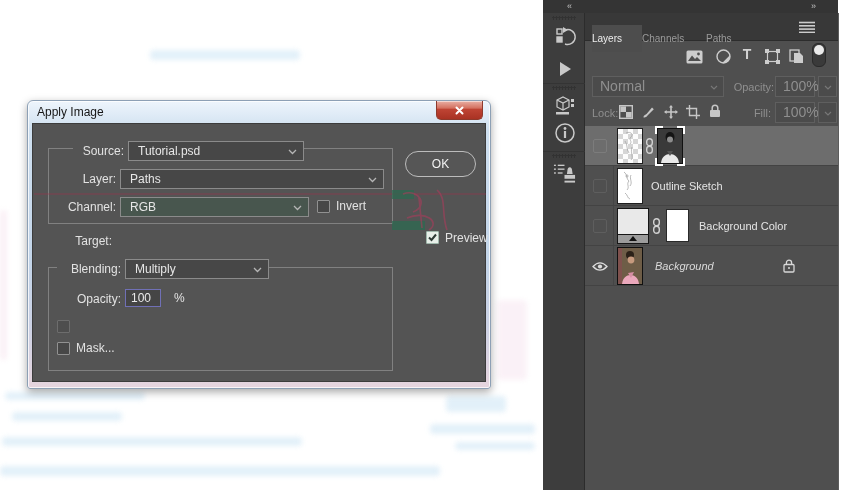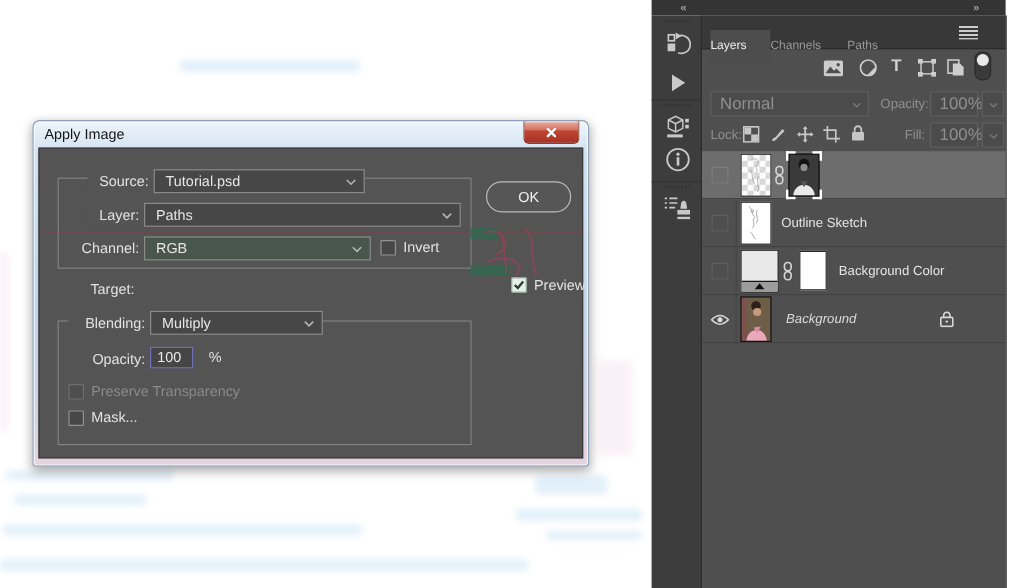--- a/index.html
+++ b/index.html
@@ -140,21 +140,20 @@
               <path d="M1 1l3.5 3.5L8 1" fill="none" stroke="#b5b5b5" stroke-width="1.3"></path>
             </svg>
           </span>
       </div>
 
       <div class="lab" style="left:30px;top:166px;width:56px;background:transparent;">Opacity:</div>
       <input class="op-input" style="left: 92px; top: 165px;" value="100">
       <div class="txt" style="left:141px;top:167px;">%</div>
 
       <div class="cb dis" style="left:24px;top:196px;"></div>
-      <div class="txt" style="left:43px;top:195px;color:#8a8a8a;">Preserve Transparency</div>
 
       <div class="cb" style="left:24px;top:218px;"></div>
       <div class="txt" style="left:43px;top:217px;">Mask...</div>
 
       <div class="btn" style="left:372px;top:27px;">
         <span>OK</span>
       </div>
       <div class="cb lite" style="left:393px;top:107px;">
         <span><svg width="11" height="11" viewBox="0 0 11 11">
               <path d="M2 5.5l2.5 2.5L9 2.5" fill="none" stroke="#2e3b36" stroke-width="2"></path>

